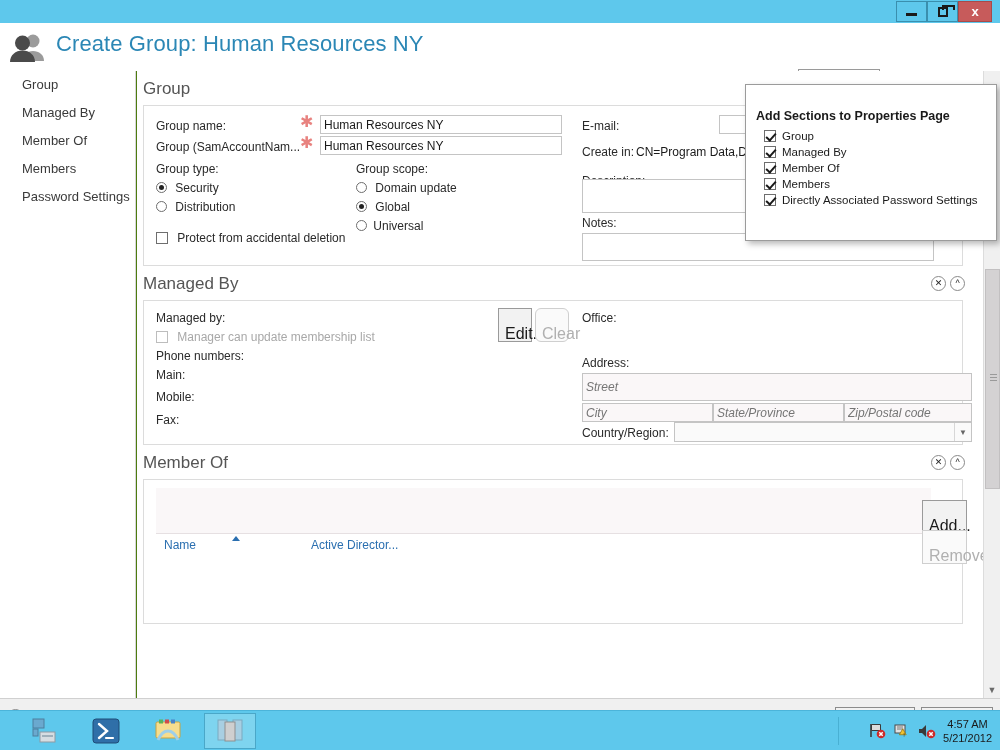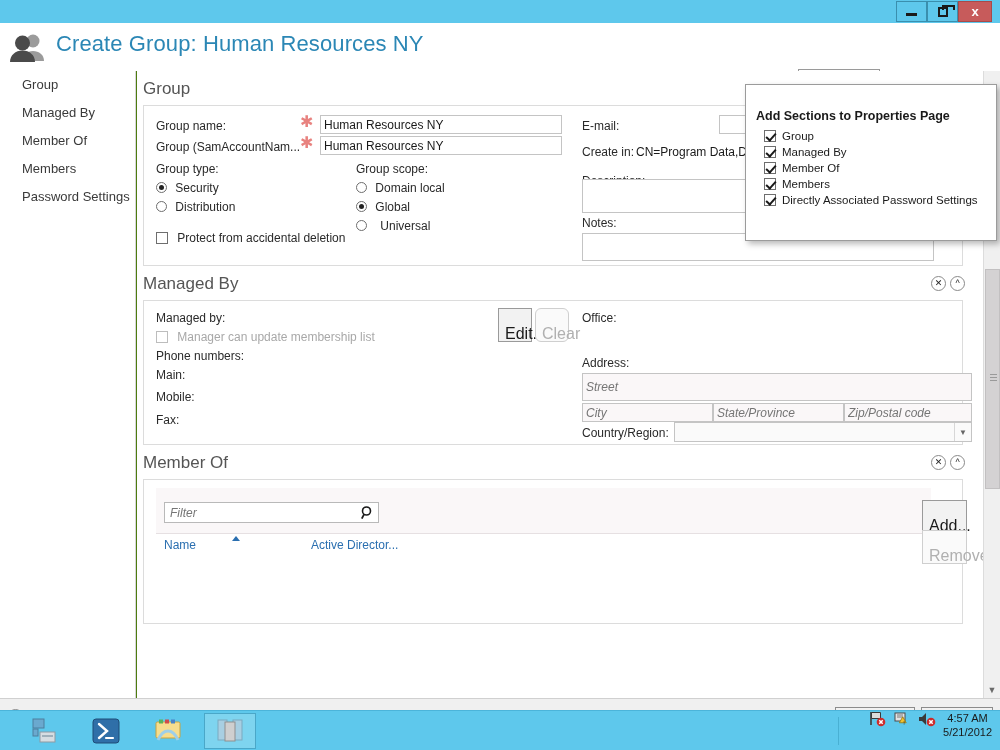--- a/index.html
+++ b/index.html
@@ -166,21 +166,21 @@
 
   
   #taskbar {
     position:absolute; left:0; top:710px; width:1000px; height:40px;
     background:#5ec8ec; border-top:1px solid #4bb4da;
   }
   .tb-item { position:absolute; top:2px; width:52px; height:36px;
     display:flex; align-items:center; justify-content:center;}
   .tb-item.active { background:#7ed4ef; border:1px solid #4aa7c8; }
   #tray { position:absolute; right:8px; top:0; height:40px; display:flex;
-    align-items:flex-start; gap:7px; }
+    align-items:center; gap:7px; }
   #clock { font-size:11px; color:#1a1a1a; line-height:14px; text-align:center; }
   #tray-sep { position:absolute; left:838px; top:6px; width:1px; height:28px; background:#49b0d3;}
 </style>
 </head>
 <body>
 
 <div id="app">
 
   <div id="titlebar">
     <div class="wbtn min">
@@ -244,29 +244,29 @@
           <span style="margin-left:5px;">Security</span>
         </div>
         <div style="position:absolute;left:12px;top:94px;" class="lbl">
           <span class="radio"></span>
           <span style="margin-left:5px;margin-top:6px;">Distribution</span>
         </div>
 
         <div style="position:absolute;left:212px;top:56px;" class="lbl">Group scope:</div>
         <div style="position:absolute;left:212px;top:75px;" class="lbl">
           <span class="radio"></span>
-          <span style="margin-left:5px;">Domain local</span>
+          <span style="margin-left:5px;">Domain update</span>
         </div>
         <div style="position:absolute;left:212px;top:94px;" class="lbl">
           <span class="radio on"></span>
           <span style="margin-left:5px;">Global</span>
         </div>
         <div style="position:absolute;left:212px;top:113px;" class="lbl">
           <span class="radio"></span>
-          <span style="margin-left:10px;">Universal</span>
+          <span style="margin-left:3px;">Universal</span>
         </div>
 
         <div style="position:absolute;left:12px;top:125px;" class="lbl">
           <span class="cb"></span>
           <span style="margin-left:6px;">Protect from accidental deletion</span>
         </div>
 
         <div style="position:absolute;left:438px;top:13px;" class="lbl">E-mail:</div>
         <input class="ti" style="position: absolute; left: 575px; top: 9px; width: 220px;" value="">
 
@@ -315,27 +315,20 @@
 
       <div class="section-head">
         <div class="section-title">Member Of</div>
         <div class="sect-btns">
           <div class="circ-btn">✕</div>
           <div class="circ-btn">^</div>
         </div>
       </div>
       <div class="panel" style="height:145px;">
         <div style="position:absolute;left:12px;top:8px;width:775px;height:46px;background:#faf7f8;border-bottom:1px solid #e6e0e2;"></div>
-        <div style="position:absolute;left:20px;top:22px;width:215px;height:21px;border:1px solid #b9b9b9;background:#fff;">
-          <input class="ti ph" style="border: none; background: transparent; position: absolute; left: 2px; top: 1px; width: 178px; height: 17px;" placeholder="Filter">
-          <svg style="position:absolute;right:4px;top:3px;" width="13" height="14" viewBox="0 0 13 14">
-            <circle cx="5.5" cy="5" r="4" fill="none" stroke="#1a1a1a" stroke-width="1.6"></circle>
-            <line x1="3" y1="8.4" x2="0.8" y2="12.6" stroke="#1a1a1a" stroke-width="1.8"></line>
-          </svg>
-        </div>
 
         <div style="position:absolute;left:20px;top:58px;font-size:12px;color:#2a6fb0;">
           <span>Name</span>
         </div>
         <div style="position:absolute;left:88px;top:56px;width:0;height:0;border-left:4px solid transparent;border-right:4px solid transparent;border-bottom:5px solid #2a6fb0;"></div>
         <div style="position:absolute;left:167px;top:58px;font-size:12px;color:#2a6fb0;">
           <span>Active Director...</span>
         </div>
         <div style="position:absolute;left:12px;top:76px;width:775px;height:67px;background:#fff;"></div>
 

